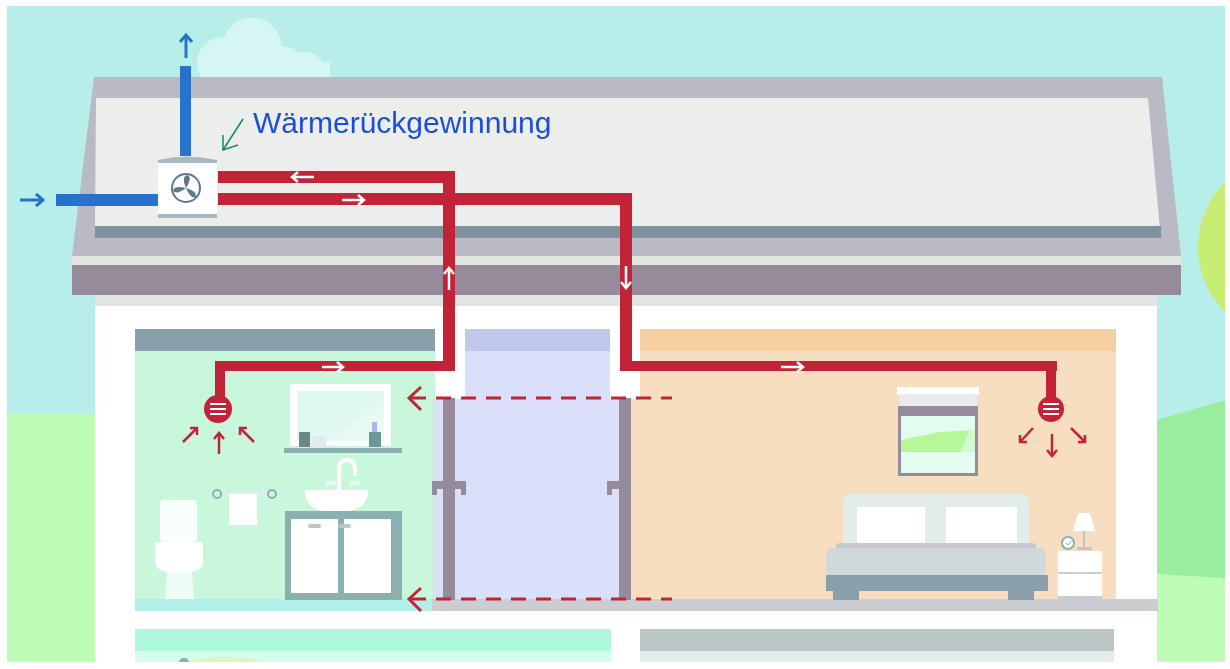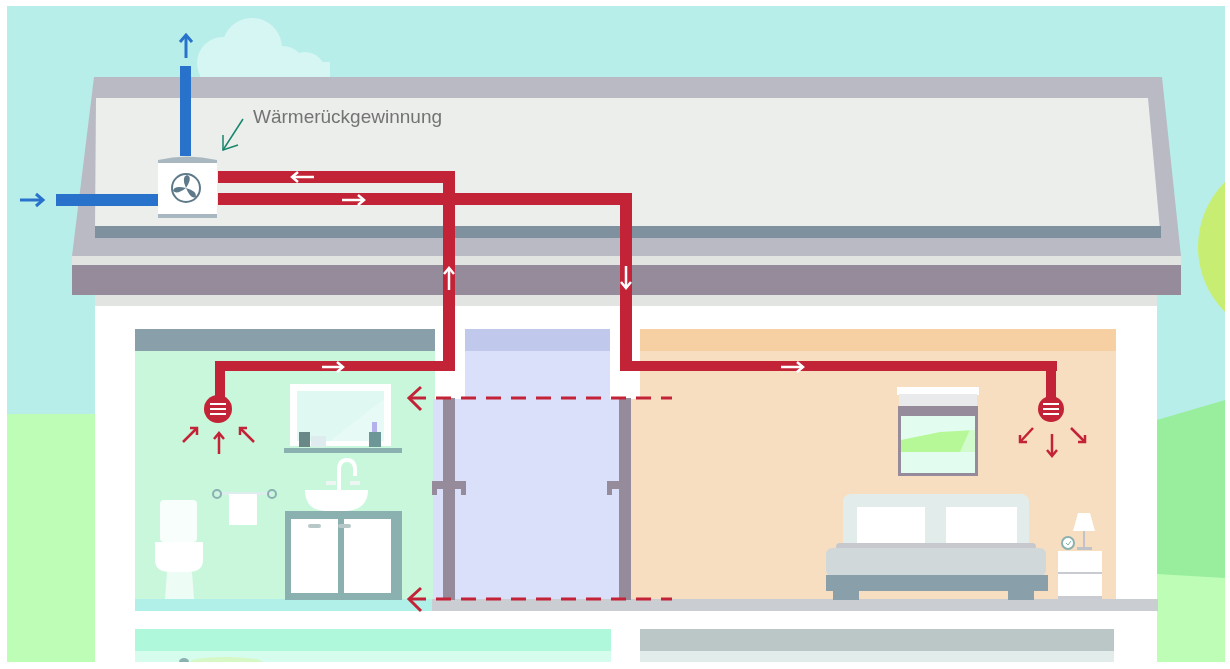--- a/index.html
+++ b/index.html
@@ -1,18 +1,18 @@
 <!DOCTYPE html>
 <html><head>
 <meta charset="utf-8">
 <style>
   html, body { margin: 0; padding: 0; background: #ffffff; }
   body { width: 1230px; height: 669px; position: relative; overflow: hidden; font-family: "Liberation Sans", sans-serif; }
   #scene { position: absolute; left: 7px; top: 6px; width: 1218px; height: 656px; background: #b8eee9; overflow: hidden; }
-  .label-heat { position: absolute; left: 253px; top: 106px; font-size: 19px; color: #737373; font-family: "Liberation Sans", sans-serif; letter-spacing: 0px; white-space: nowrap; }
+  .label-heat { position: absolute; left: 253px; top: 106px; font-size: 30px; color: #1d4ed8; font-family: "Liberation Sans", sans-serif; letter-spacing: 0px; white-space: nowrap; }
   svg { position: absolute; left: 0; top: 0; }
 </style>
 </head>
 <body>
 
 <div id="scene">
 
   <svg width="1218" height="656" viewBox="7 6 1218 656" xmlns="http://www.w3.org/2000/svg">
 
     <rect x="7" y="6" width="1218" height="656" fill="#b8eee9"></rect>

